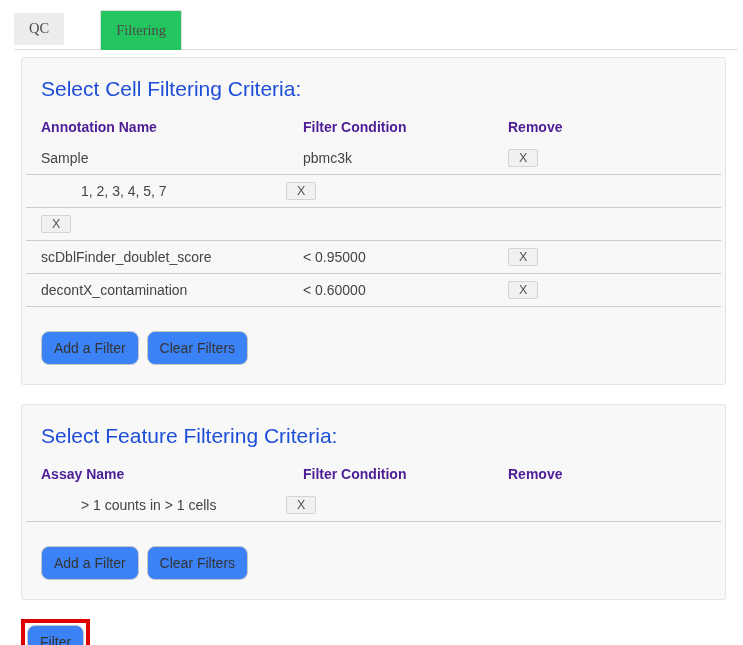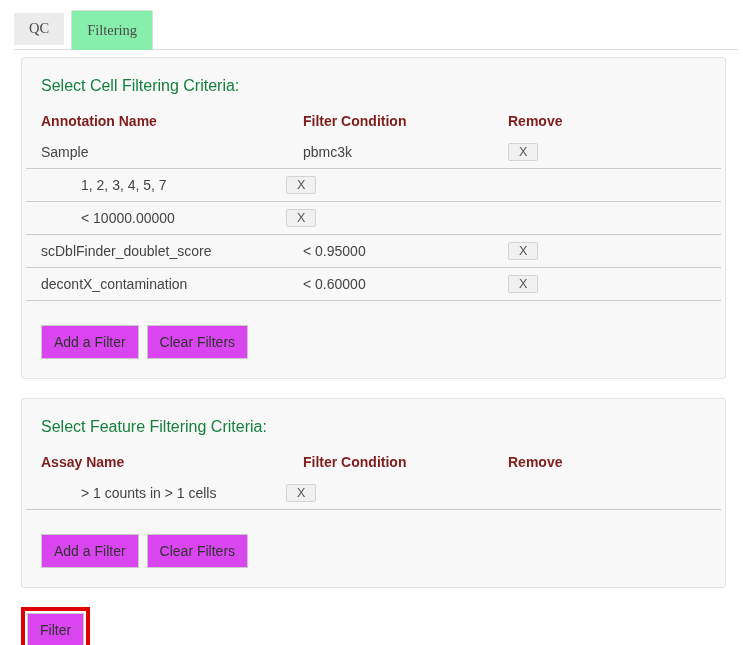--- a/index.html
+++ b/index.html
@@ -20,63 +20,64 @@
   .tab {
     cursor: pointer; white-space: nowrap; color: #4a4a4a;
     font-size: 14.5px;
   }
   .tab-inactive {
     margin: 3px 7px 0 0;
     padding: 7px 15px 8px 15px;
     background: #ececec;
   }
   .tab-active {
-    background: #86efac;
+    background: #22c55e;
     border: 1px solid #dddddd;
     border-bottom: 1px solid #ffffff;
     padding: 11px 15px;
     height: 41px;
     margin-bottom: -1px;
     border-radius: 2px 2px 0 0;
+    margin-left: 29px;
   }
 
   .tab-content { padding: 7px 12px 0 7px; }
 
   
   .well {
     background: #f8f8f8;
     border: 1px solid #e4e4e4;
     border-radius: 3px;
     padding: 19px 19px 19px 19px;
     margin-bottom: 19px;
   }
   .well-title {
-    font-size: 16px; color: #15803d; font-weight: 400;
+    font-size: 21px; color: #1d4ed8; font-weight: 400;
     margin-bottom: 15px;
   }
 
   
   .ftable { width: 100%; }
   .frow { display: flex; align-items: center; }
   .fcol-name   { width: 222px; flex: 0 0 222px; }
   .fcol-cond   { width: 245px; flex: 0 0 245px; padding-left: 40px; }
   .fcol-remove { flex: 1 1 auto; }
-  .fhead { font-weight: bold; color: #7f1d1d; padding: 3px 0 8px 0; }
+  .fhead { font-weight: bold; color: #4c1d95; padding: 3px 0 8px 0; }
   .fdata { padding: 5px 0; min-height: 30px; color: #444444; justify-content: center; }
   .fsep {
     border: 0; border-top: 1px solid #cccccc;
     margin: 1px -15px 1px -15px; height: 0;
   }
 
   
   .btn {
     display: inline-block; cursor: pointer;
     font-family: inherit; font-size: 14px; color: #333333;
-    background: #d946ef; border: 1px solid #c8c8c8;
-    border-radius: 0; padding: 8px 12px;
+    background: #3b82f6; border: 1px solid #c8c8c8;
+    border-radius: 8px; padding: 8px 12px;
   }
   .btn-row { margin-top: 24px; display: flex; gap: 8px; }
   .btn-x {
     font-size: 12.5px; color: #555555;
     background: #f1f1f1; border: 1px solid #d4d4d4;
     border-radius: 2px; padding: 1px 10px; cursor: pointer;
   }
 
   
   .filter-area { margin-top: 14px; height: 58px; }
@@ -122,21 +123,20 @@
 
             <div class="frow fdata">
               <div class="fcol-cond">1, 2, 3, 4, 5, 7</div>
               <div class="fcol-remove">
                 <button class="btn-x">X</button>
               </div>
             </div>
             <hr class="fsep">
 
             <div class="frow fdata">
-              <div class="fcol-cond">&lt; 10000.00000</div>
               <div class="fcol-remove">
                 <button class="btn-x">X</button>
               </div>
             </div>
             <hr class="fsep">
 
             <div class="frow fdata">
               <div class="fcol-name">scDblFinder_doublet_score</div>
               <div class="fcol-cond">&lt; 0.95000</div>
               <div class="fcol-remove">

